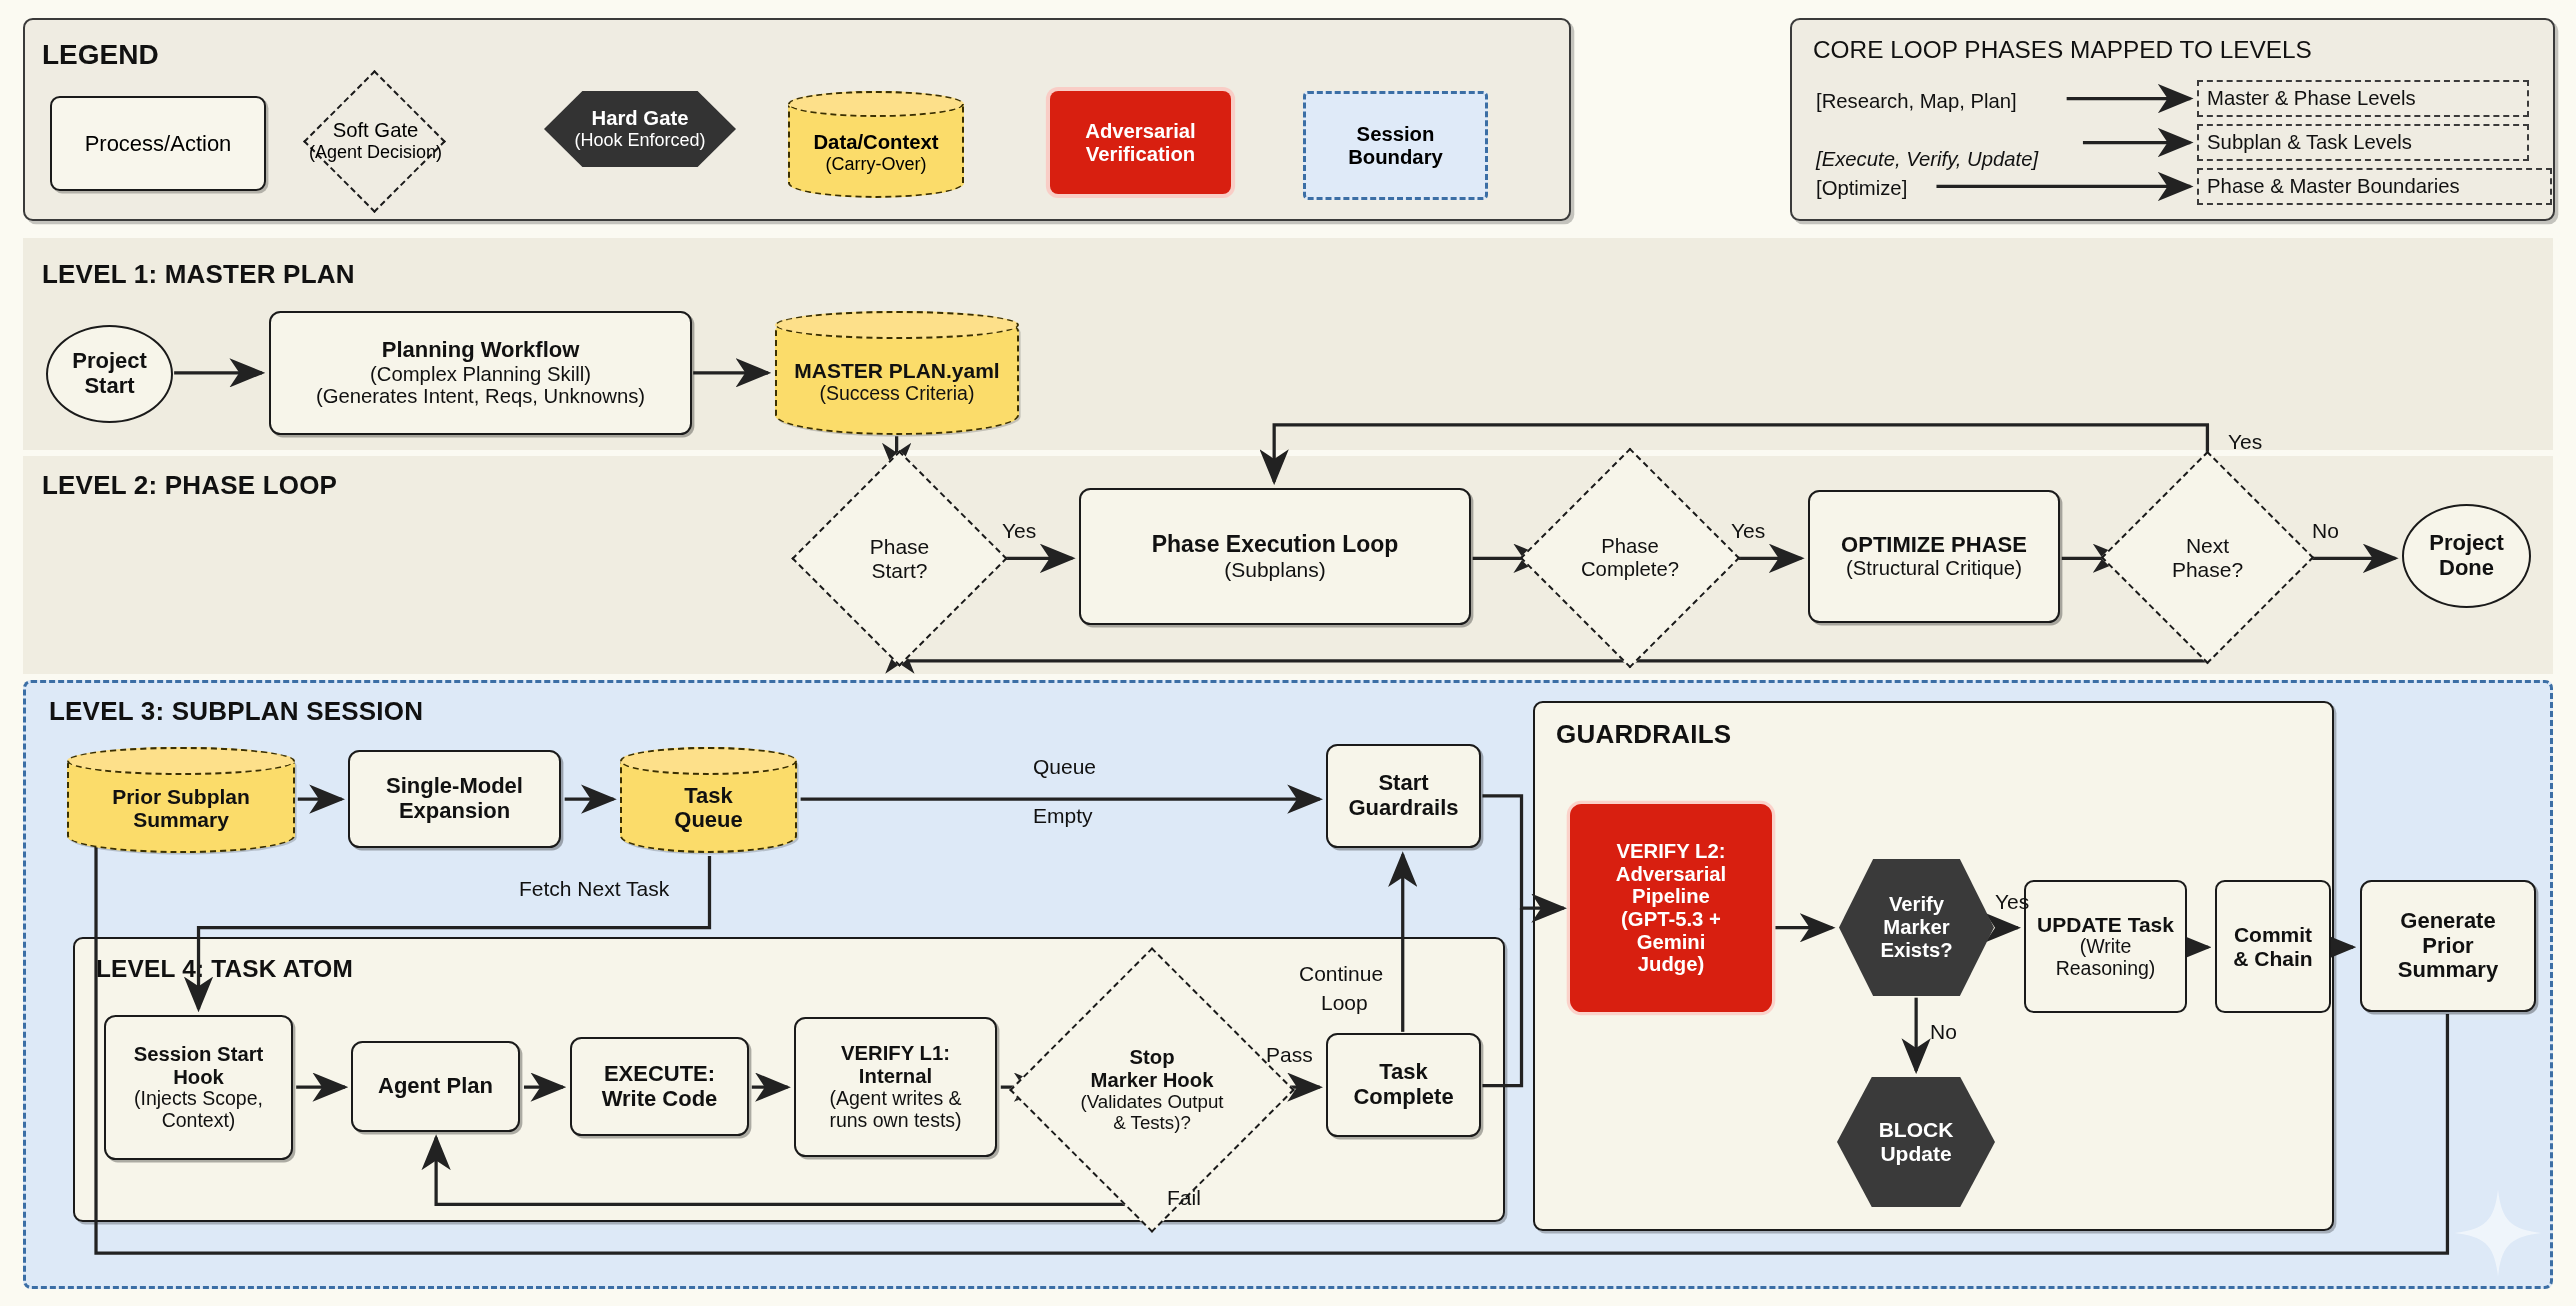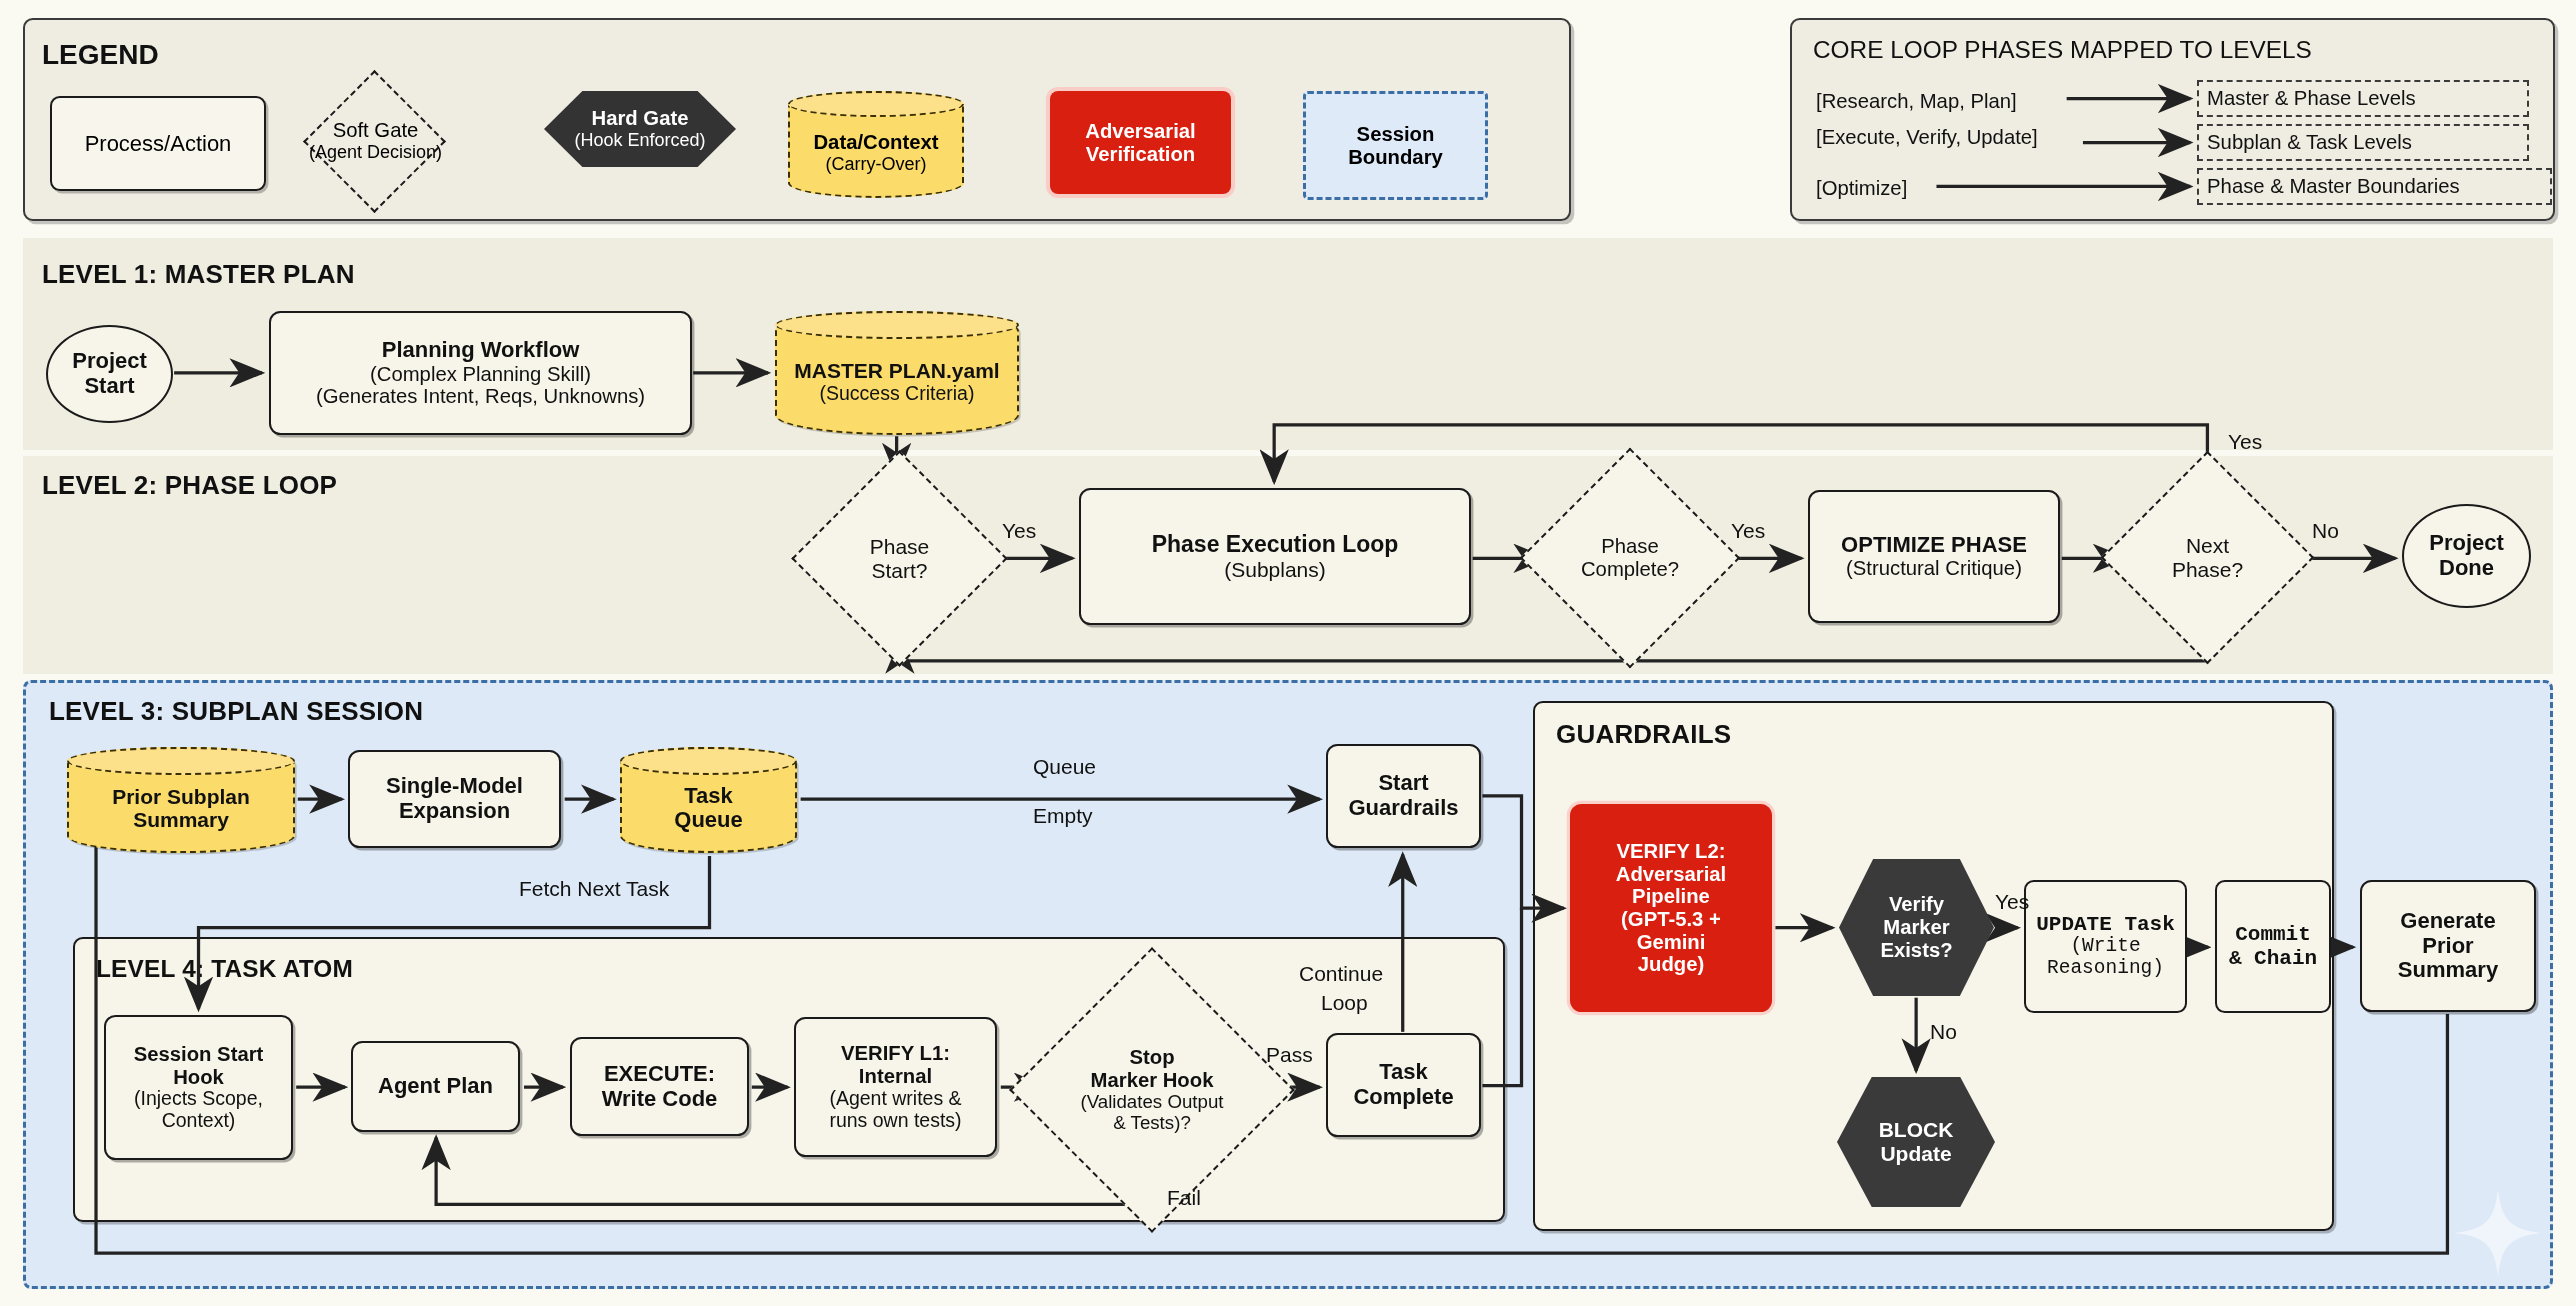--- a/index.html
+++ b/index.html
@@ -71,21 +71,21 @@
   }
 
   
   .outline-box{
     position:absolute;box-sizing:border-box;
     background:#f7f5ea;border:2.4px solid #1a1a1a;border-radius:9.8px;
     box-shadow:2.4px 2.4px 0 rgba(0,0,0,0.25);
   }
   .plain-box{
     position:absolute;box-sizing:border-box;
-    background:#f7f5ea;border:2.4px solid #1a1a1a;border-radius:9.8px;font-family:Liberation Mono, monospace;
+    background:#f7f5ea;border:2.4px solid #1a1a1a;border-radius:9.8px;
   }
 
   
   #legend-panel{
     left:23px;top:18px;width:1548px;height:203px;
     background:#efece2;border:2.4px solid #3a3a3a;border-radius:9.8px;
     box-shadow:3.3px 3.3px 0 rgba(0,0,0,0.22);
   }
   #legend-title{left:42px;top:39px;font-size:28px;font-weight:bold;color:#111;}
   .legend-item{position:absolute;display:flex;align-items:center;justify-content:center;text-align:center;}
@@ -168,21 +168,21 @@
 
   <div class="legend-item lg-sess" style="left:1303px;top:91px;width:179px;height:103px;flex-direction:column;font-size:20.3px;">
     <span class="t-b">Session</span>
     <span class="t-b">Boundary</span>
   </div>
 
   <div class="abs" id="coreloop-panel"></div>
   <div class="abs" id="coreloop-title">CORE LOOP PHASES MAPPED TO LEVELS</div>
 
   <div class="cl-src" style="left:1816px;top:90px;">[Research, Map, Plan]</div>
-  <div class="cl-src" style="left:1816px;top:126px;">[Execute, Verify, Update]</div>
+  <div class="cl-src" style="left:1816px;top:148px;font-style:italic;">[Execute, Verify, Update]</div>
   <div class="cl-src" style="left:1816px;top:177px;">[Optimize]</div>
 
   <div class="cl-dst" style="left:2197px;top:80px;width:332px;height:37px;">Master &amp; Phase Levels</div>
   <div class="cl-dst" style="left:2197px;top:124px;width:332px;height:37px;">Subplan &amp; Task Levels</div>
   <div class="cl-dst" style="left:2197px;top:168px;width:355px;height:37px;">Phase &amp; Master Boundaries</div>
 
   <div class="node term" style="left:46px;top:325px;width:127px;height:98px;flex-direction:column;font-size:22px;font-weight:bold;">
     <span>Project</span>
     <span>Start</span>
   </div>

